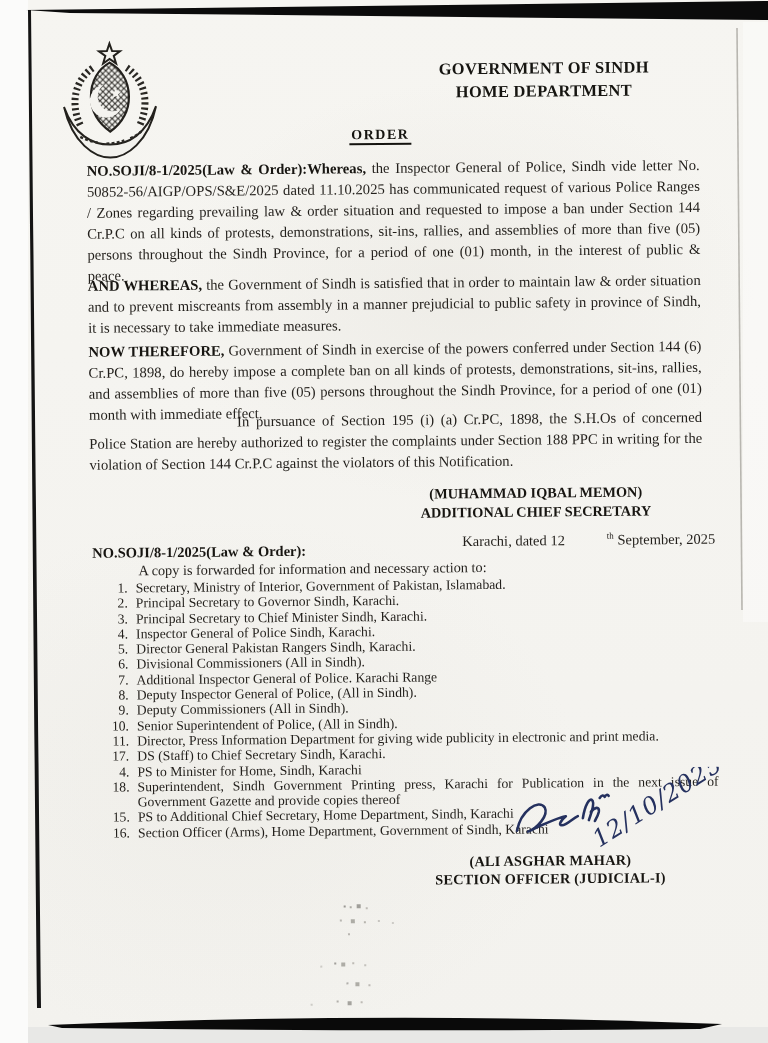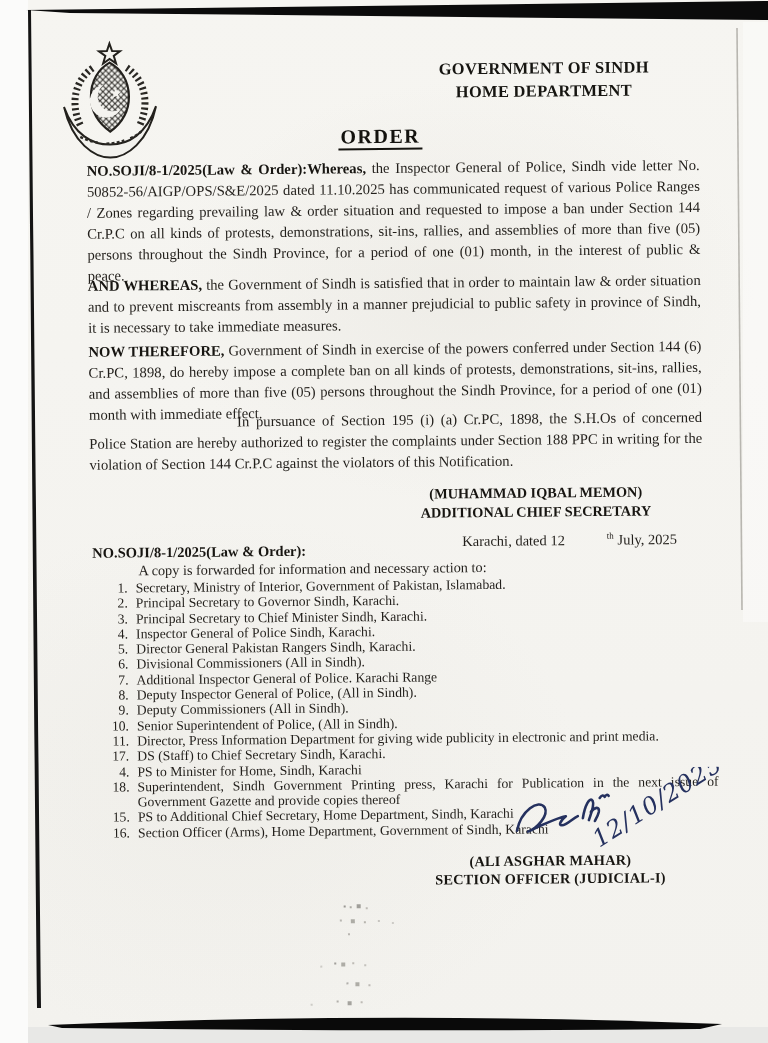--- a/index.html
+++ b/index.html
@@ -21,21 +21,21 @@
   .content{
     position:absolute;left:0;top:0;width:768px;height:1043px;
     transform:rotate(-0.55deg);transform-origin:384px 520px;
     color:#1d1c1a;
   }
   .emblem{position:absolute;left:62px;top:38px;width:104px;height:124px;}
   .dept{position:absolute;left:418px;top:58px;width:260px;text-align:center;
         font-weight:bold;font-size:16.5px;line-height:23px;letter-spacing:.3px;color:#161511;}
   .order-title{position:absolute;left:0;top:125px;width:768px;text-align:center;}
   .order-title span{
-    font-weight:bold;font-size:20px;letter-spacing:1.5px;color:#14130f;
+    font-weight:bold;font-size:14px;letter-spacing:1.5px;color:#14130f;
     border-bottom:2.5px solid #14130f;padding:0 2px 1px 2px;
   }
   .para{position:absolute;left:90px;width:613px;font-size:14.7px;line-height:21px;
         text-align:justify;color:#221f1b;}
   .para b{color:#171511;}
   .p1{top:158px;}
   .p2{top:273px;}
   .p3{top:339px;}
   .p4{top:410px;text-indent:148px;}
   .sig1{position:absolute;left:408px;top:485px;width:256px;text-align:center;
@@ -107,21 +107,21 @@
     <div class="para p3"><b>NOW THEREFORE,</b><span> Government of Sindh in exercise of the powers conferred under Section 144 (6) Cr.PC, 1898, do hereby impose a complete ban on all kinds of protests, demonstrations, sit-ins, rallies, and assemblies of more than five (05) persons throughout the Sindh Province, for a period of one (01) month with immediate effect.</span></div>
 
     <div class="para p4"><span>In pursuance of Section 195 (i) (a) Cr.PC, 1898, the S.H.Os of concerned Police Station are hereby authorized to register the complaints under Section 188 PPC in writing for the violation of Section 144 Cr.P.C against the violators of this Notification.</span></div>
 
     <div class="sig1">
       <div>(MUHAMMAD IQBAL MEMON)</div>
       <div>ADDITIONAL CHIEF SECRETARY</div>
     </div>
 
     <div class="refline">NO.SOJI/8-1/2025(Law &amp; Order):</div>
-    <div class="dateline"><span>Karachi, dated 12</span><sup>th</sup><span> July, 2025</span></div>
+    <div class="dateline"><span>Karachi, dated 12</span><sup>th</sup><span> September, 2025</span></div>
 
     <div class="copyline">A copy is forwarded for information and necessary action to:</div>
 
     <ol class="dist">
       <li><span class="num">1.</span><span>Secretary, Ministry of Interior, Government of Pakistan, Islamabad.</span></li>
       <li><span class="num">2.</span><span>Principal Secretary to Governor Sindh, Karachi.</span></li>
       <li><span class="num">3.</span><span>Principal Secretary to Chief Minister Sindh, Karachi.</span></li>
       <li><span class="num">4.</span><span>Inspector General of Police Sindh, Karachi.</span></li>
       <li><span class="num">5.</span><span>Director General Pakistan Rangers Sindh, Karachi.</span></li>
       <li><span class="num">6.</span><span>Divisional Commissioners (All in Sindh).</span></li>

